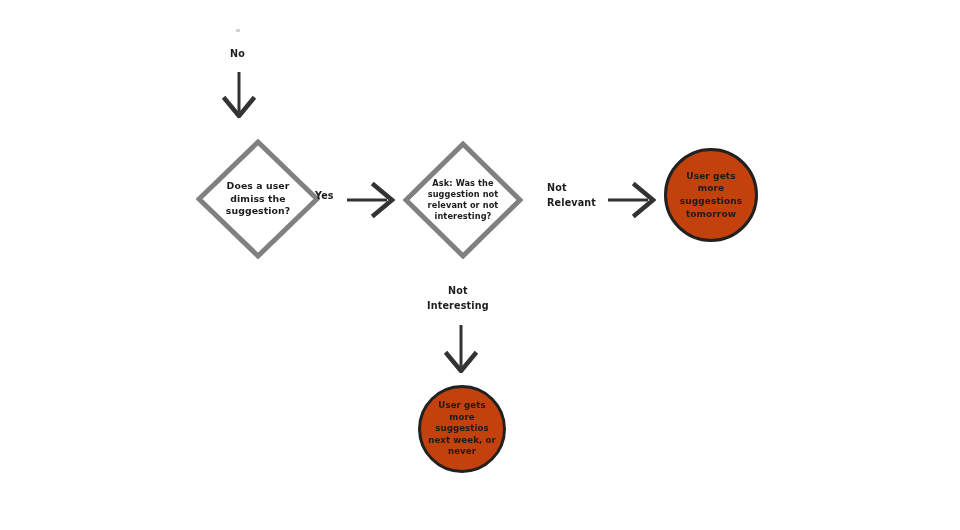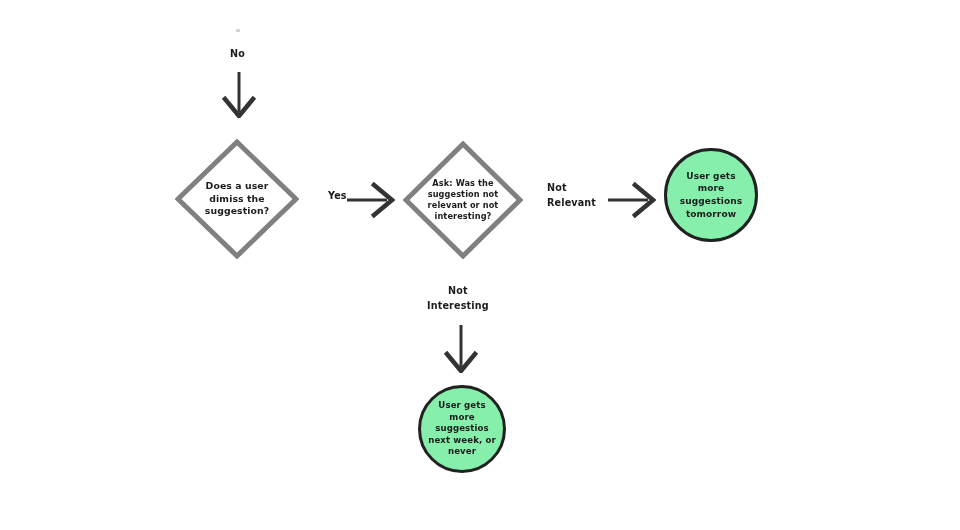--- a/index.html
+++ b/index.html
@@ -31,32 +31,32 @@
     position: relative;
     z-index: 2;
     text-align: center;
     color: #1c1c1c;
     font-weight: 700;
     letter-spacing: 0.1px;
     white-space: pre-line;
     pointer-events: none;
   }
 
-  #decision-dismiss { left: 175px; top: 139px; width: 124px; height: 120px; }
+  #decision-dismiss { left: 196px; top: 139px; width: 124px; height: 120px; }
   #decision-dismiss .diamond-label { font-size: 9.3px; line-height: 12.5px; width: 86px; }
 
   #decision-reason { left: 403px; top: 141px; width: 120px; height: 118px; }
   #decision-reason .diamond-label { font-size: 8.2px; line-height: 11.2px; width: 84px; }
 
   
   .circle-wrap {
     position: absolute;
     border-radius: 50%;
     border: 3px solid #212121;
-    background: #86efac;
+    background: #c2410c;
     display: flex;
     align-items: center;
     justify-content: center;
     box-sizing: border-box;
   }
   .circle-label {
     text-align: center;
     color: #1c1c1c;
     font-weight: 700;
     white-space: pre-line;
@@ -74,21 +74,21 @@
   .edge-label {
     position: absolute;
     color: #1c1c1c;
     font-weight: 700;
     font-size: 9.6px;
     line-height: 14.5px;
     white-space: pre-line;
     letter-spacing: 0.15px;
   }
   #label-no          { left: 230px; top: 47px;  text-align: center; }
-  #label-yes         { left: 328px; top: 189px; }
+  #label-yes         { left: 315px; top: 189px; }
   #label-not-relevant{ left: 547px; top: 181px; text-align: left; }
   #label-not-interesting { left: 427px; top: 284px; text-align: center; }
 
   
   .arrow { position: absolute; }
   #arrow-no            { left: 216px; top: 72px;  width: 46px;  height: 46px; }
   #arrow-yes           { left: 347px; top: 178px; width: 48px;  height: 44px; }
   #arrow-not-relevant  { left: 608px; top: 178px; width: 48px;  height: 44px; }
   #arrow-not-interesting { left: 438px; top: 325px; width: 46px; height: 48px; }
 

